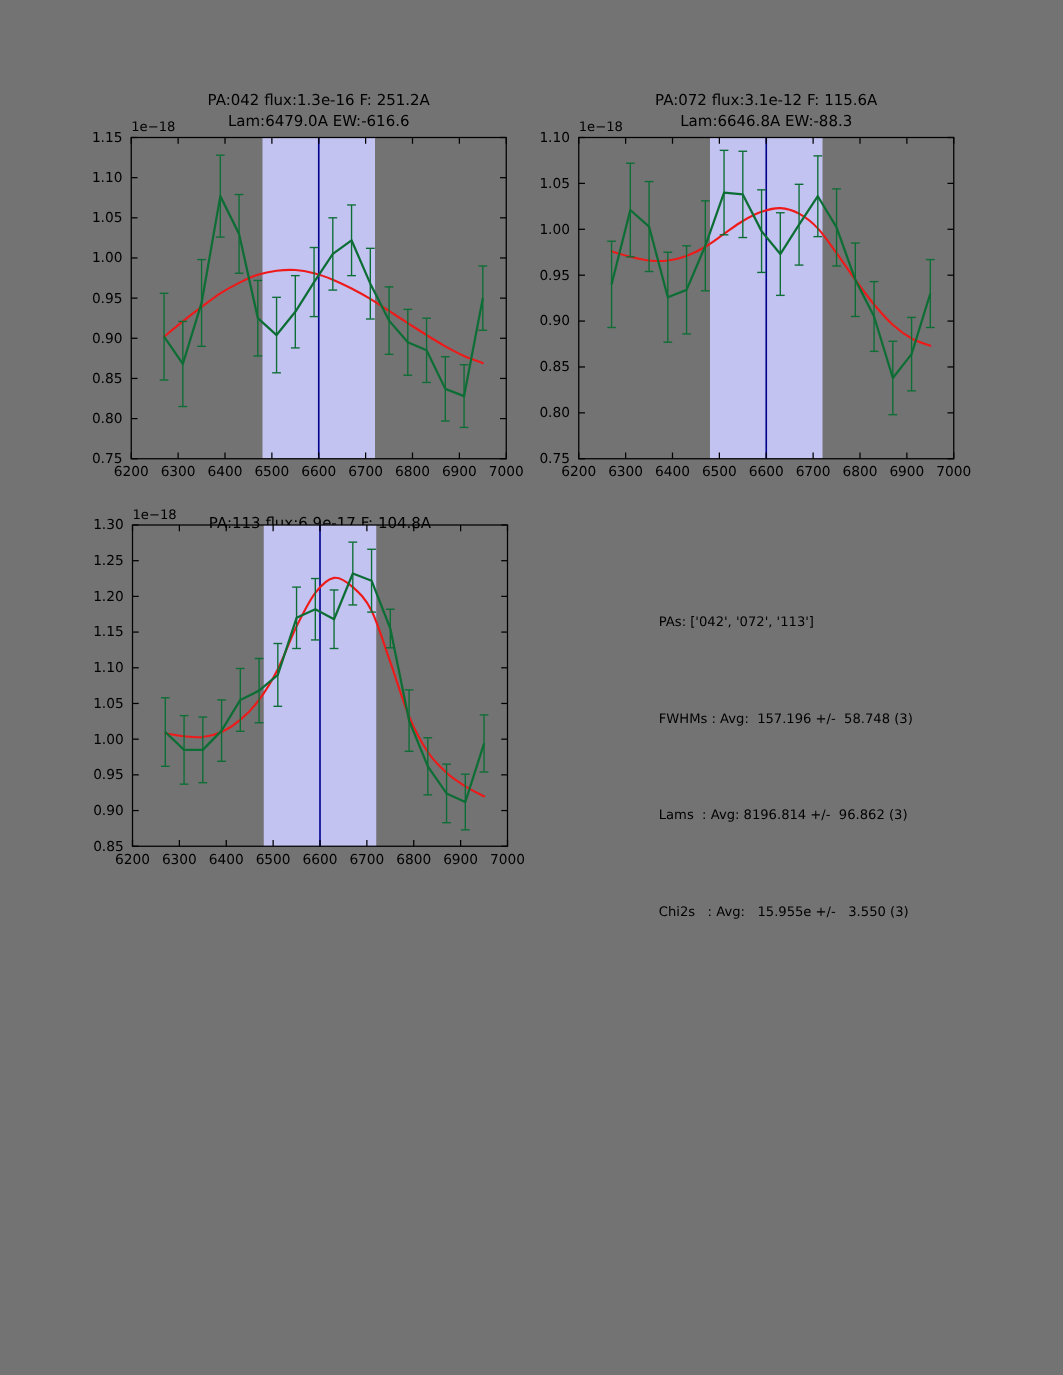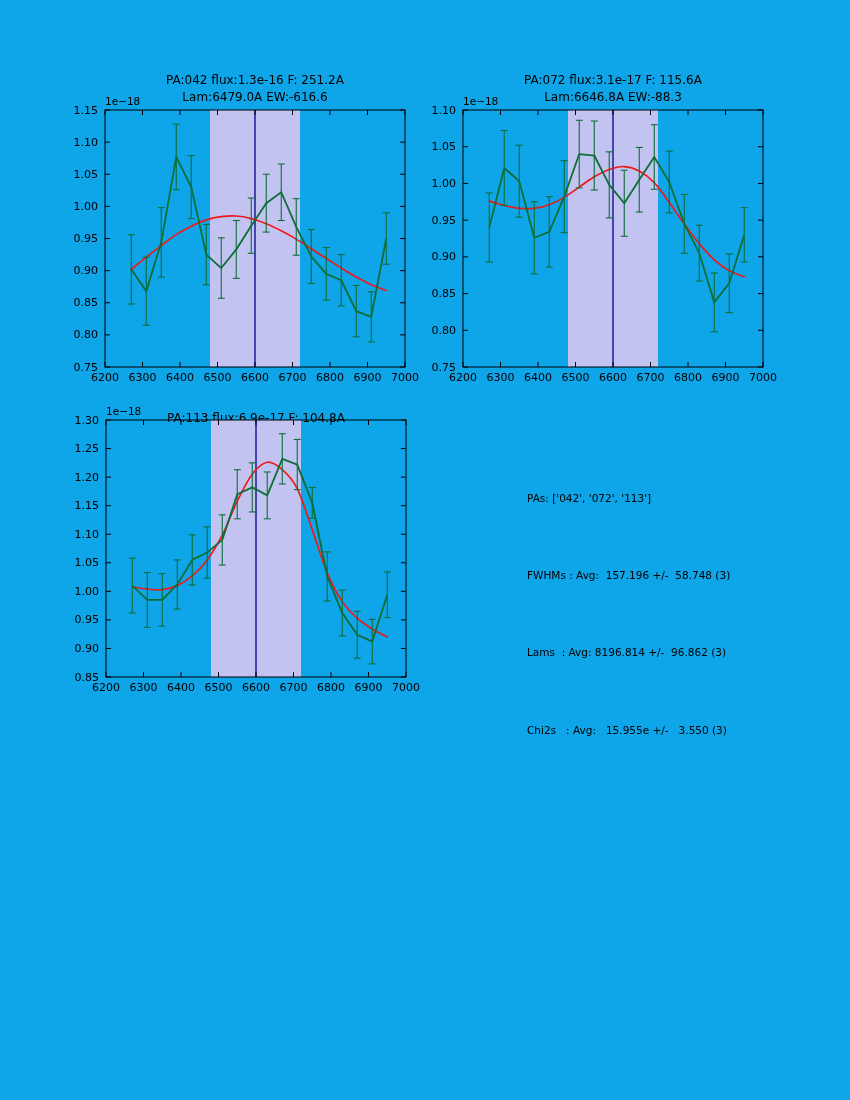--- a/index.html
+++ b/index.html
@@ -1,16 +1,16 @@
 <!DOCTYPE html>
 <html><head>
 <meta charset="utf-8">
 <style>
   html,body{margin:0;padding:0;background:#ffffff;}
-  .page{position:relative;width:850px;height:1100px;background:#0ea5e9;
+  .page{position:relative;width:850px;height:1100px;background:#737373;
         font-family:"DejaVu Sans","Liberation Sans",sans-serif;color:#000;overflow:hidden;}
   .subplot-title{position:absolute;width:300px;text-align:center;font-size:12px;
         line-height:17px;white-space:nowrap;}
   .plot-svg{position:absolute;overflow:visible;}
   .stats-panel{position:absolute;left:527px;top:434px;font-size:10.5px;
         line-height:25.8px;white-space:pre;}
   svg text{font-family:"DejaVu Sans","Liberation Sans",sans-serif;}
 </style>
 </head>
 <body>
@@ -132,21 +132,21 @@
       <line x1="45" y1="46.124999999999886" x2="50" y2="46.124999999999886" stroke="#000000" stroke-width="1"></line>
       <line x1="345" y1="46.124999999999886" x2="340" y2="46.124999999999886" stroke="#000000" stroke-width="1"></line>
       <text x="38" y="49.624999999999886" text-anchor="end" font-size="11px" fill="#000000">1.10</text>
       <line x1="45" y1="14" x2="50" y2="14" stroke="#000000" stroke-width="1"></line>
       <line x1="345" y1="14" x2="340" y2="14" stroke="#000000" stroke-width="1"></line>
       <text x="38" y="17.5" text-anchor="end" font-size="11px" fill="#000000">1.15</text>
       <text x="45" y="9" text-anchor="start" font-size="10.5px" fill="#000000">1e−18</text>
     </svg>
 
   <div class="subplot-title" style="left:463px;top:72px;">
-    <div>PA:072 flux:3.1e-17 F: 115.6A</div>
+    <div>PA:072 flux:3.1e-12 F: 115.6A</div>
     <div>Lam:6646.8A EW:-88.3</div>
   </div>
   <svg class="plot-svg" style="left:418px;top:96px;" width="360" height="296">
       <rect x="150" y="14" width="90" height="257" fill="#c3c3f2"></rect>
       <line x1="195" y1="14" x2="195" y2="271" stroke="#00008f" stroke-width="1.3"></line>
       <path d="M71.25,105.05C73.75,105.785 81.25,108.23666666666666 86.25,109.46C91.25,110.68333333333332 96.25,111.90166666666667 101.25,112.39C106.25,112.87833333333333 111.25,113.00166666666667 116.25,112.39C121.25,111.77833333333334 126.25,110.555 131.25,108.72C136.25,106.88499999999999 141.25,104.31666666666666 146.25,101.38C151.25,98.44333333333333 156.25,94.52666666666666 161.25,91.1C166.25,87.67333333333333 171.25,83.75666666666666 176.25,80.82C181.25,77.88333333333333 186.25,75.19333333333333 191.25,73.48C196.25,71.76666666666668 201.25,70.295 206.25,70.54C211.25,70.78500000000001 216.25,72.25833333333334 221.25,74.95C226.25,77.64166666666667 231.25,81.42833333333333 236.25,86.69C241.25,91.95166666666667 246.25,99.66666666666666 251.25,106.52C256.25,113.37333333333333 261.25,120.95666666666668 266.25,127.81C271.25,134.66333333333333 276.25,141.64333333333332 281.25,147.64C286.25,153.63666666666666 291.25,159.26166666666666 296.25,163.79C301.25,168.31833333333333 306.25,171.995 311.25,174.81C316.25,177.625 323.75,179.70166666666668 326.25,180.68" fill="none" stroke="#ee1a1a" stroke-width="1.7" stroke-linecap="round"></path>
       <line x1="71.25" y1="96.97428571428577" x2="71.25" y2="165.99714285714293" stroke="#0d6e35" stroke-width="1.1"></line>
       <line x1="67.75" y1="96.97428571428577" x2="74.75" y2="96.97428571428577" stroke="#0d6e35" stroke-width="1.1"></line>
       <line x1="67.75" y1="165.99714285714293" x2="74.75" y2="165.99714285714293" stroke="#0d6e35" stroke-width="1.1"></line>
       <line x1="86.25" y1="34.5600000000002" x2="86.25" y2="109.457142857143" stroke="#0d6e35" stroke-width="1.1"></line>

